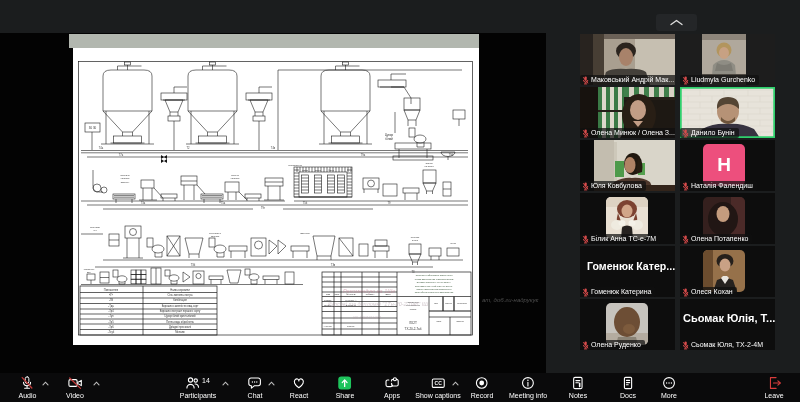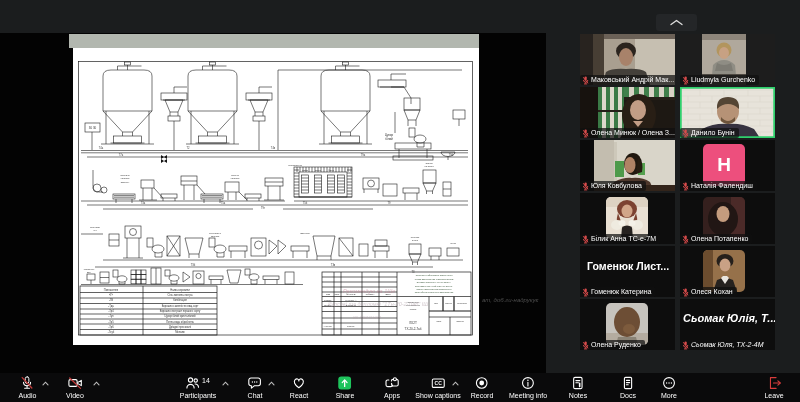--- a/index.html
+++ b/index.html
@@ -784,21 +784,21 @@
             <path d="M3 8 a4.3 4.3 0 0 0 8.6 0"></path>
             <line x1="7.2" y1="12.5" x2="7.2" y2="15"></line>
             <line x1="4" y1="15.8" x2="10.4" y2="15.8"></line>
             <line x1="2.5" y1="2.5" x2="12" y2="14.5"></line>
           </g>
         </svg>
         <span>Олена Потапенко</span>
       </div>
     </div>
 <div class="abs tile" style="left:580px;top:246px;">
-      <div class="bigname" style="top:14px;left:7px;font-size:10.6px;letter-spacing:0;">Гоменюк  Лист...</div>
+      <div class="bigname" style="top:14px;left:7px;font-size:10.6px;letter-spacing:0;">Гоменюк  Катер...</div>
       <div class="lbl" style="">
         <svg width="7" height="9" viewBox="0 0 14 18">
           <g stroke="#d84b4b" stroke-width="2" fill="none">
             <rect x="5" y="1" width="4.5" height="8" rx="2.2" fill="#d84b4b" stroke="none"></rect>
             <path d="M3 8 a4.3 4.3 0 0 0 8.6 0"></path>
             <line x1="7.2" y1="12.5" x2="7.2" y2="15"></line>
             <line x1="4" y1="15.8" x2="10.4" y2="15.8"></line>
             <line x1="2.5" y1="2.5" x2="12" y2="14.5"></line>
           </g>
         </svg>
@@ -841,21 +841,21 @@
             <rect x="5" y="1" width="4.5" height="8" rx="2.2" fill="#d84b4b" stroke="none"></rect>
             <path d="M3 8 a4.3 4.3 0 0 0 8.6 0"></path>
             <line x1="7.2" y1="12.5" x2="7.2" y2="15"></line>
             <line x1="4" y1="15.8" x2="10.4" y2="15.8"></line>
             <line x1="2.5" y1="2.5" x2="12" y2="14.5"></line>
           </g>
         </svg>
         <span>Олена Руденко</span>
       </div>
     </div>
-<div class="abs tile" style="left:680px;top:299px;font-style:italic;">
+<div class="abs tile" style="left:680px;top:299px;">
       <div class="bigname" style="top:13px;left:3px;font-size:11px;letter-spacing:0;">Сьомак  Юлія, Т...</div>
       <div class="lbl" style="">
         <svg width="7" height="9" viewBox="0 0 14 18">
           <g stroke="#d84b4b" stroke-width="2" fill="none">
             <rect x="5" y="1" width="4.5" height="8" rx="2.2" fill="#d84b4b" stroke="none"></rect>
             <path d="M3 8 a4.3 4.3 0 0 0 8.6 0"></path>
             <line x1="7.2" y1="12.5" x2="7.2" y2="15"></line>
             <line x1="4" y1="15.8" x2="10.4" y2="15.8"></line>
             <line x1="2.5" y1="2.5" x2="12" y2="14.5"></line>
           </g>

